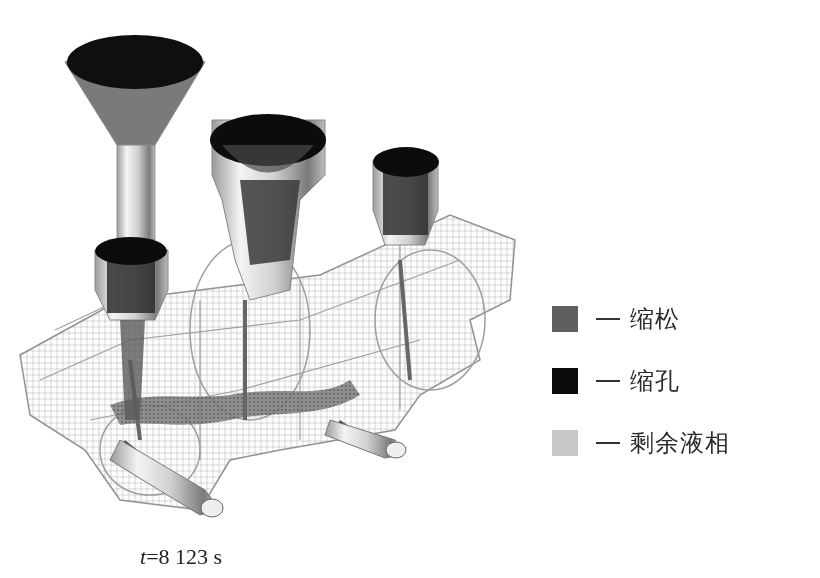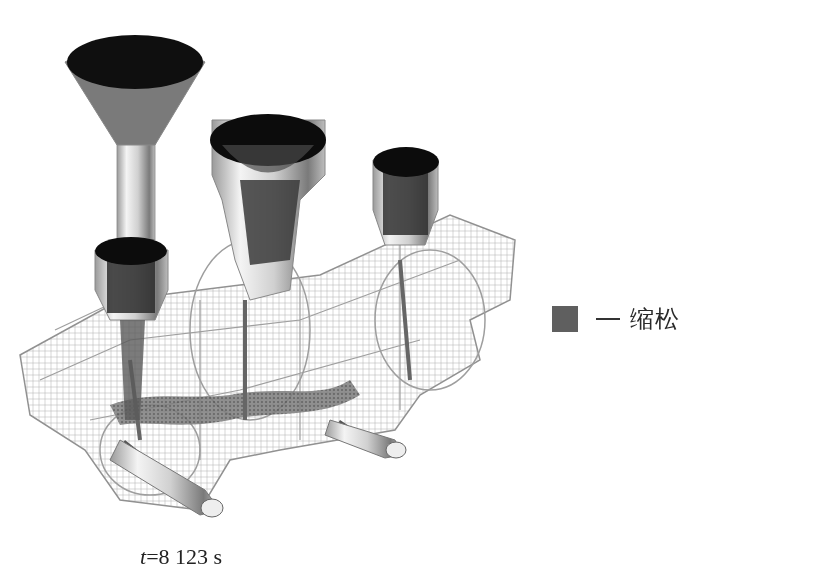--- a/index.html
+++ b/index.html
@@ -87,17 +87,27 @@
     </g>
   </svg>
 </div>
 
 <div class="legend">
   <div class="legend-item">
     <div class="swatch" style="background:#5f5f5f;border:1px solid #5f5f5f;"></div>
     <div class="dash"></div>
     <span class="legend-label">缩松</span>
   </div>
+  <div class="legend-item">
+    <div class="swatch" style="background:#0c0c0c;border:1px solid #0c0c0c;"></div>
+    <div class="dash"></div>
+    <span class="legend-label">缩孔</span>
+  </div>
+  <div class="legend-item">
+    <div class="swatch" style="background:#c8c8ca;border:1px solid #c8c8ca;"></div>
+    <div class="dash"></div>
+    <span class="legend-label">剩余液相</span>
+  </div>
 </div>
 
 <div class="caption">
   <span class="var">t</span><span>=</span><span>8 123</span> <span>s</span>
 </div>
 
 </body></html>

